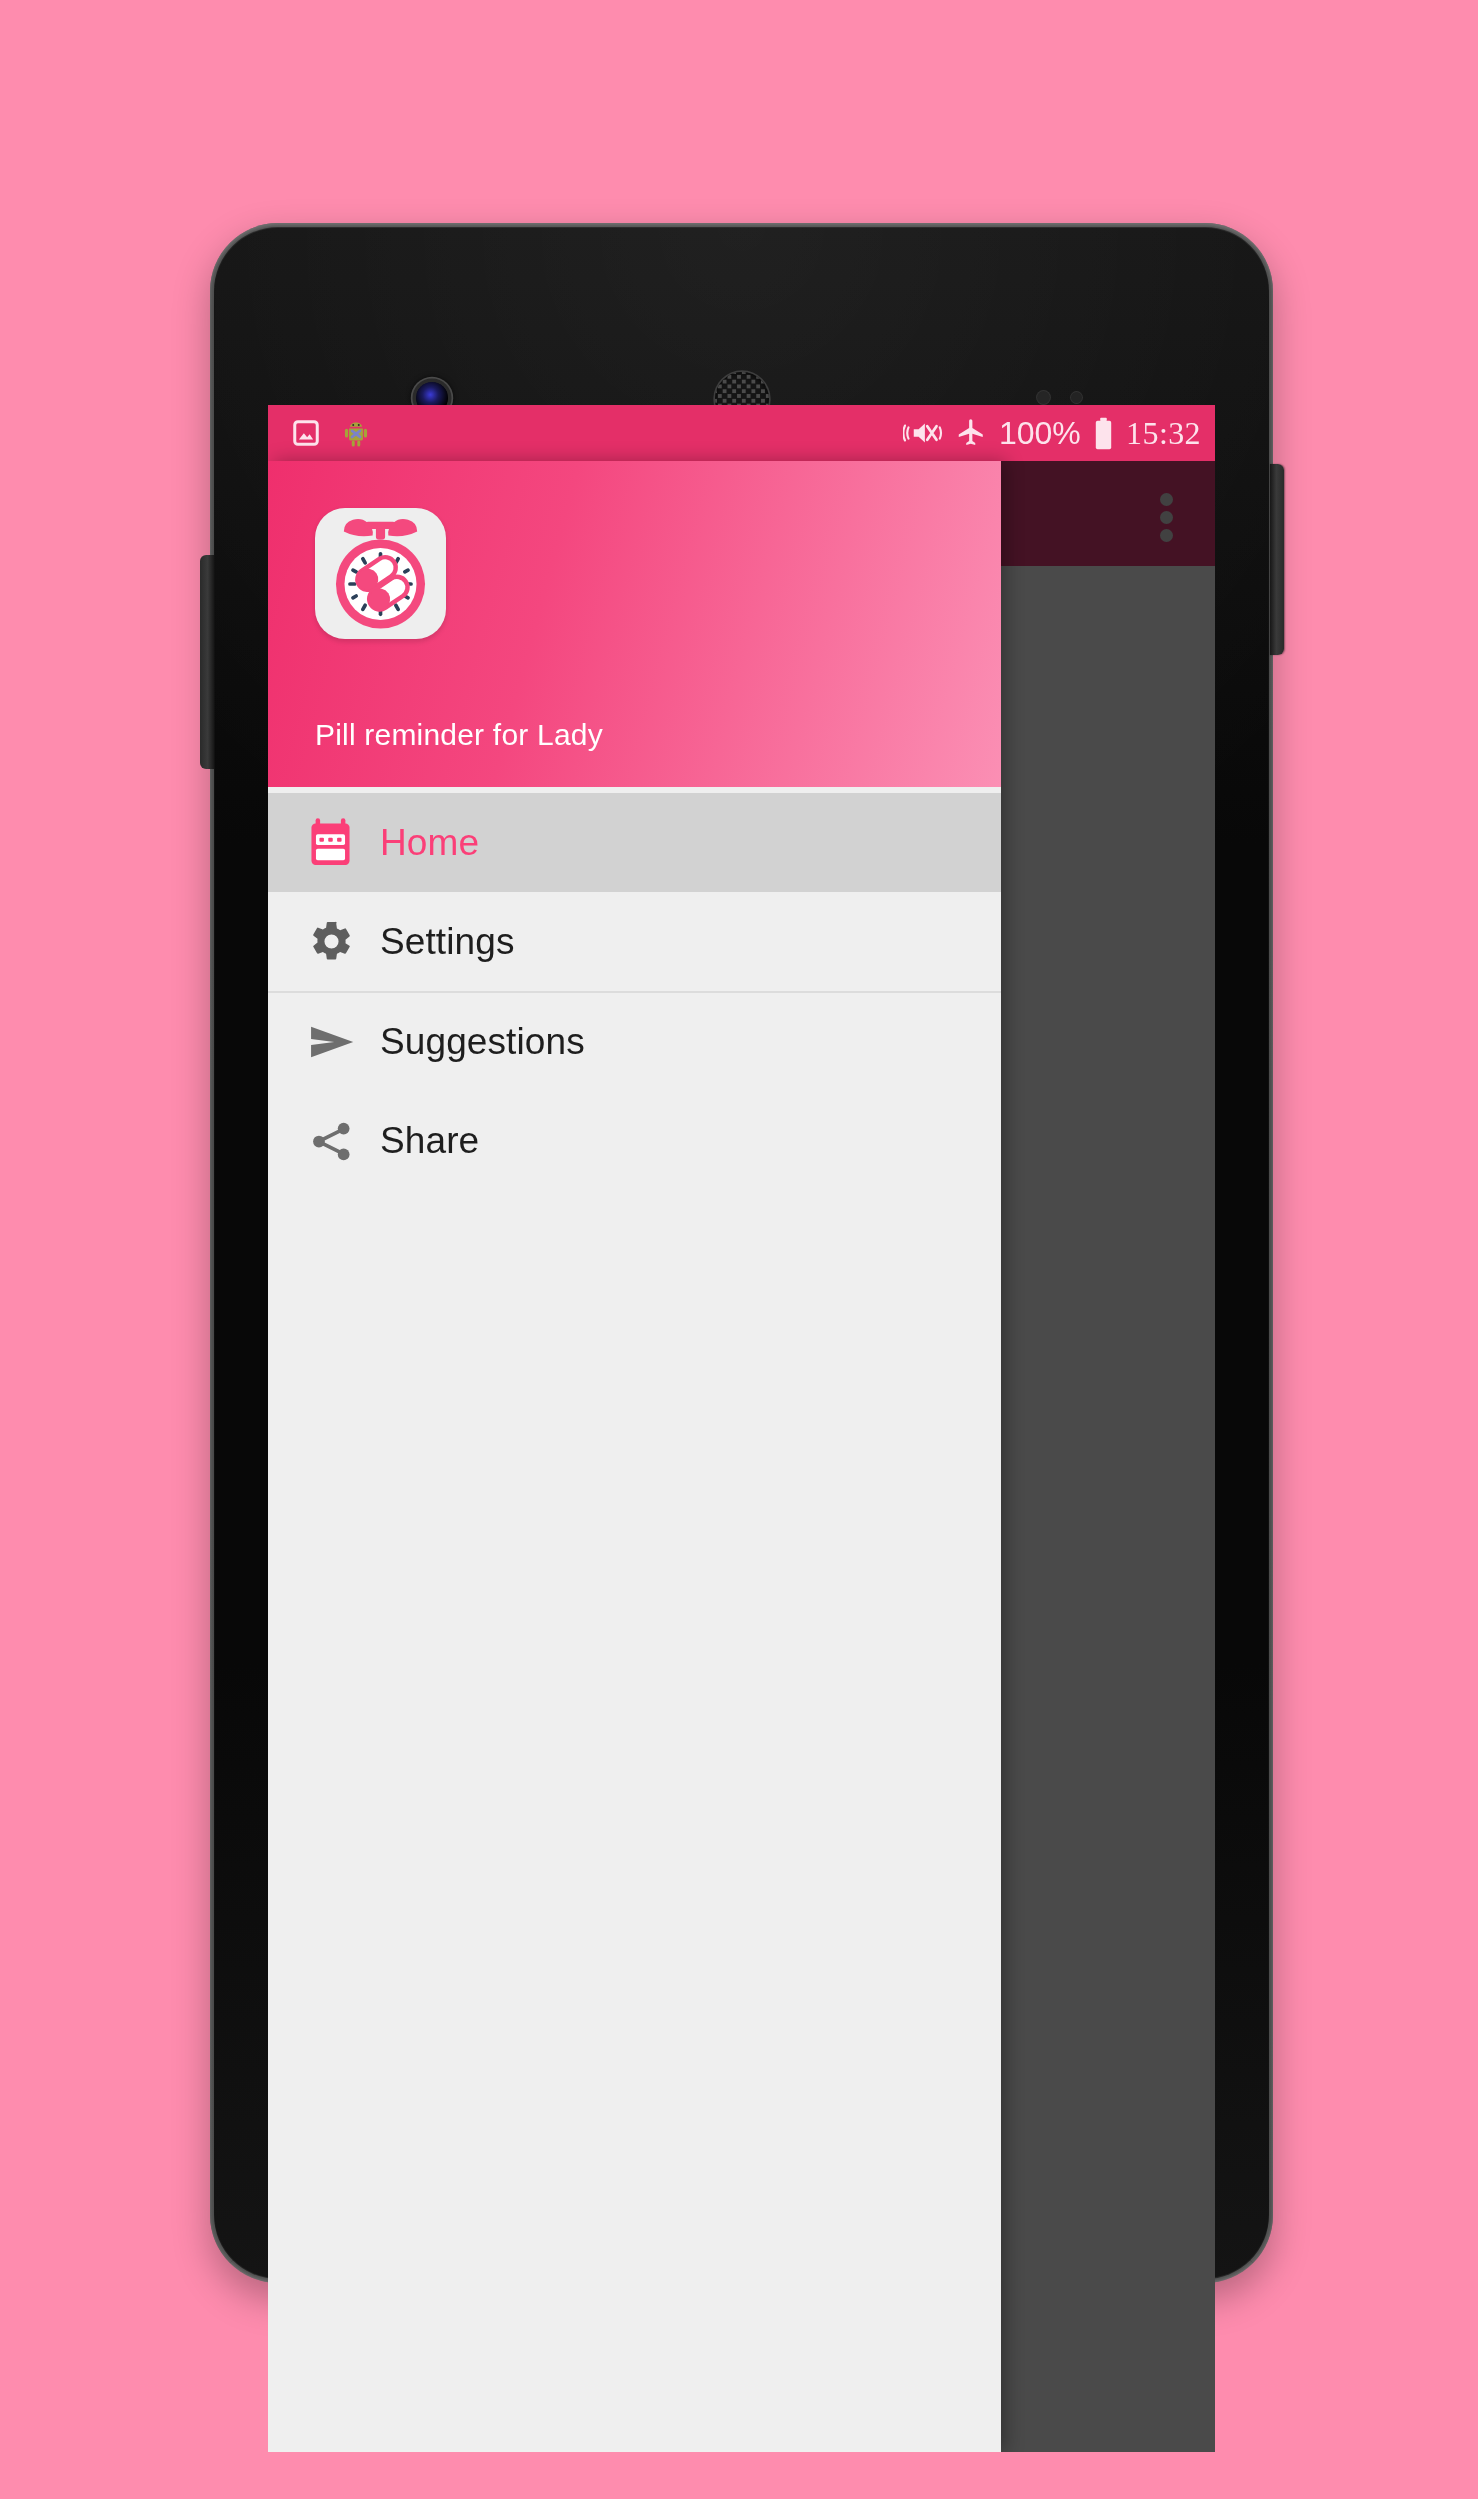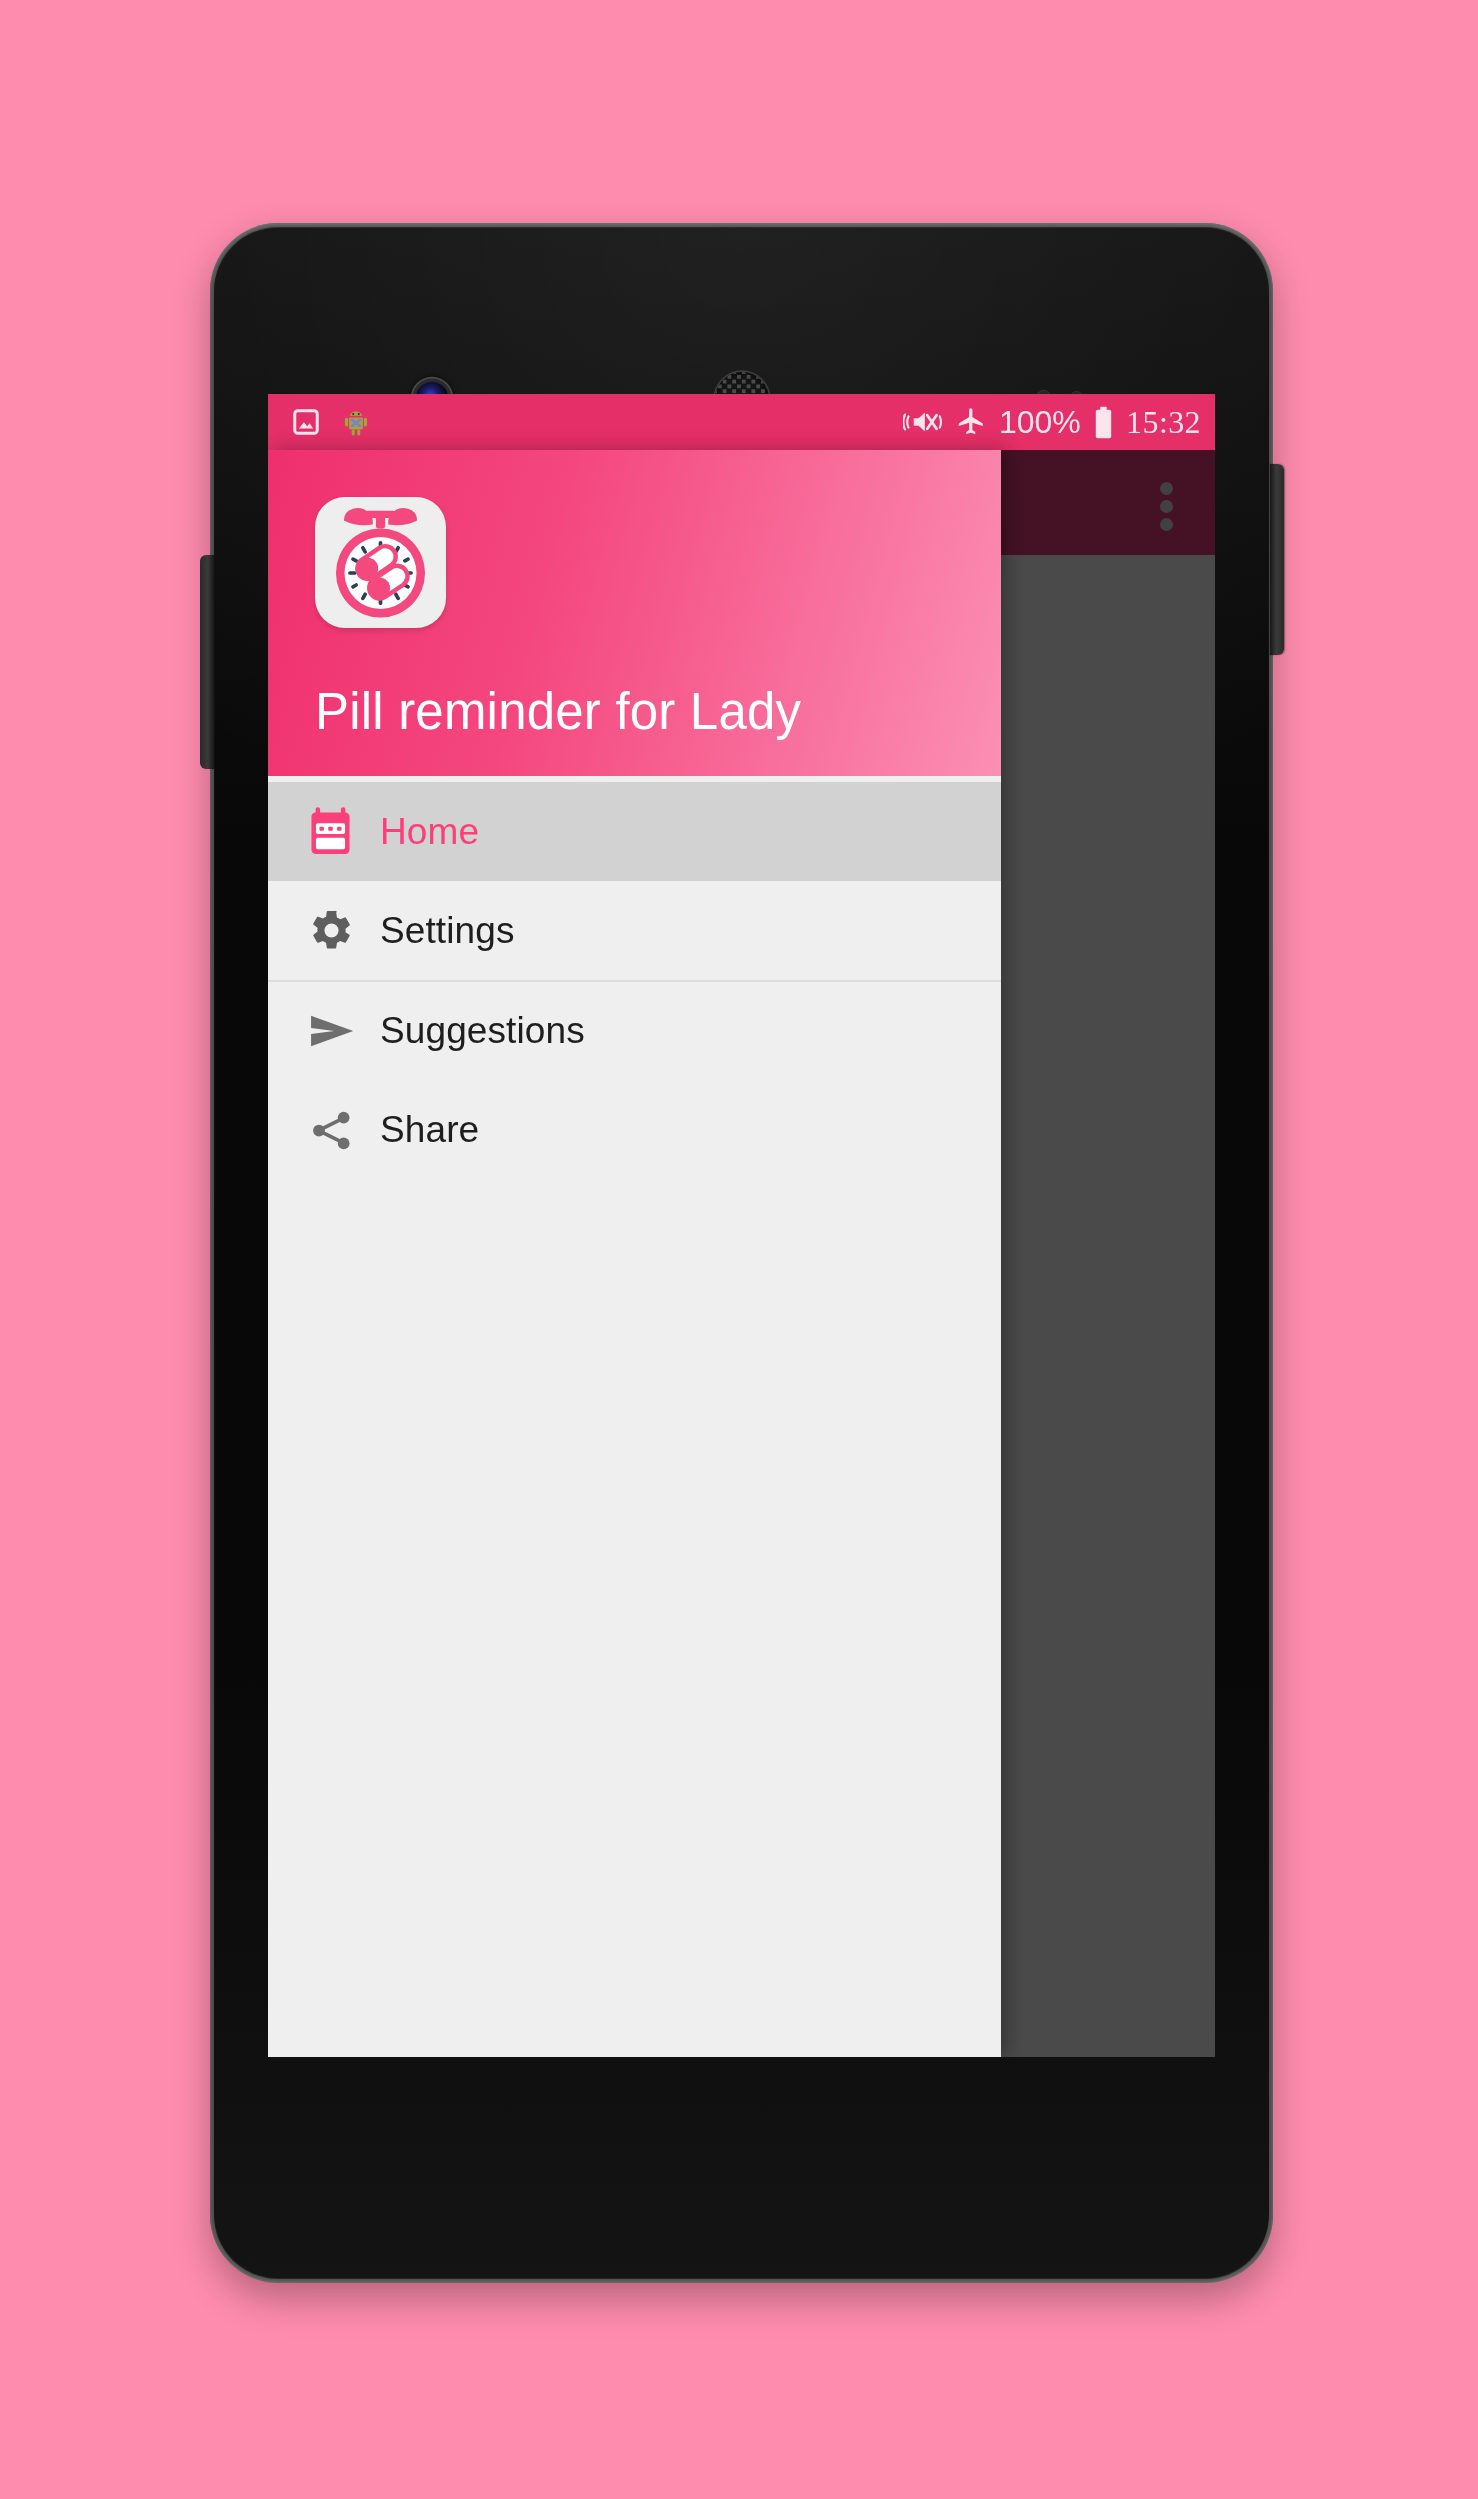--- a/index.html
+++ b/index.html
@@ -88,22 +88,22 @@
   }
   #light-sensor{
     position:absolute; right:191px; top:169px;
     width:11.4px; height:11.4px; border-radius:50%;
     background:#232323; box-shadow:0 0 0 0.9px #333;
   }
 
   
   #phone-screen{
     position:absolute;
-    left:58px; top:171px;
-    width:947px; height:1663px;
+    left:58px; top:182px;
+    width:947px; height:2047px;
     background:#fef9c3;
     overflow:hidden;
   }
 
   
   #status-bar{
     position:absolute; left:0; top:0; width:100%; height:56px;
     background:#e42f68;
     display:flex; align-items:center;
     padding:0 14px 0 23px;
@@ -194,21 +194,21 @@
   }
   #app-icon{
     width:131px; height:131px; border-radius:30px;
     background:#eeeeee;
     box-shadow:0 2.6px 5.2px rgba(0,0,0,.13);
     position:relative;
   }
   #app-icon svg{ position:absolute; inset:0; }
   #drawer-app-title{
     position:absolute; left:47px; bottom:35px;
-    font-size:51px; color:#fff; letter-spacing:0.2px;
+    font-size:30px; color:#fff; letter-spacing:0.2px;
   }
 
   #drawer-nav{ padding-top:6.1px; background:#efefef; }
   .nav-item{
     height:99px;
     display:flex; align-items:center;
     padding-left:40px;
   }
   .nav-item.active{ background:#d2d2d2; }
   .nav-icon{

